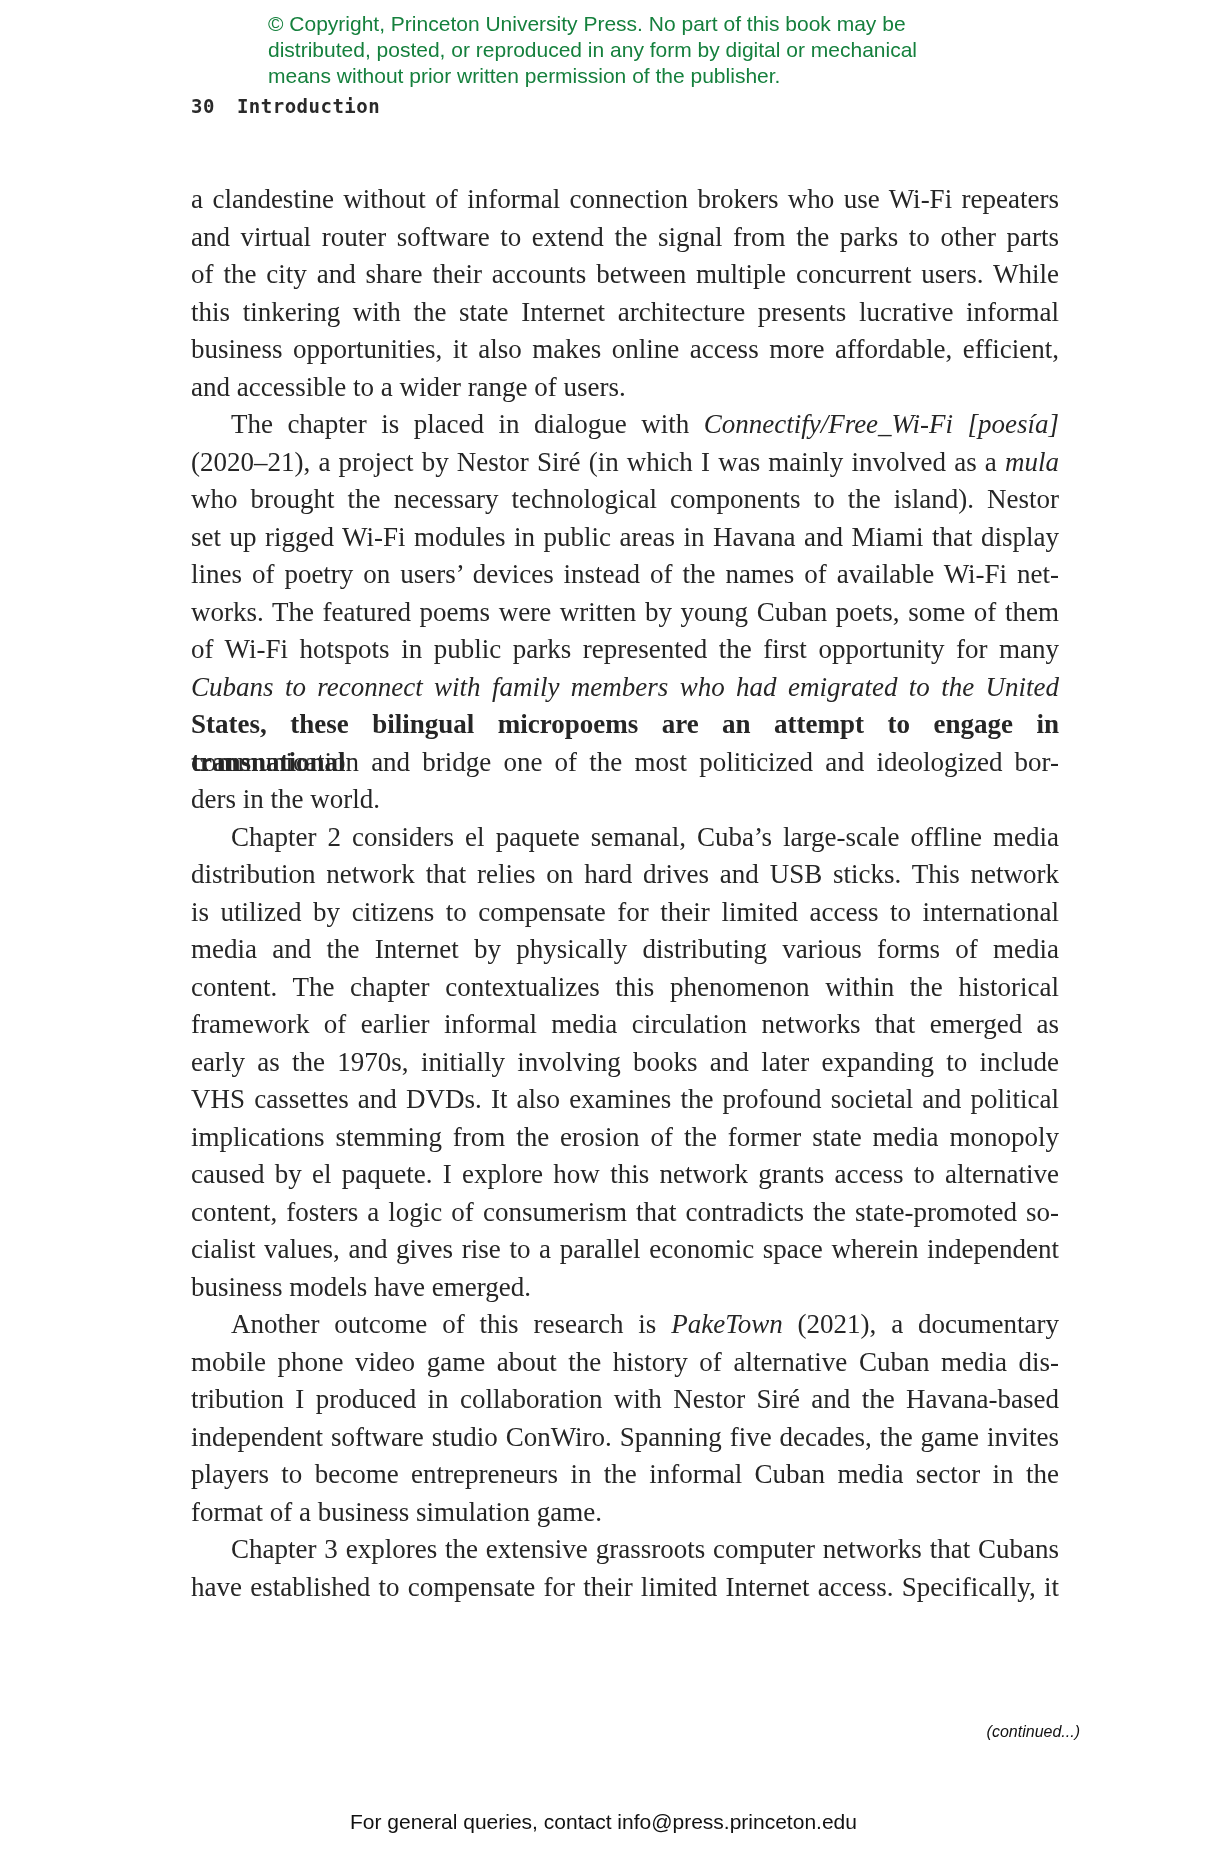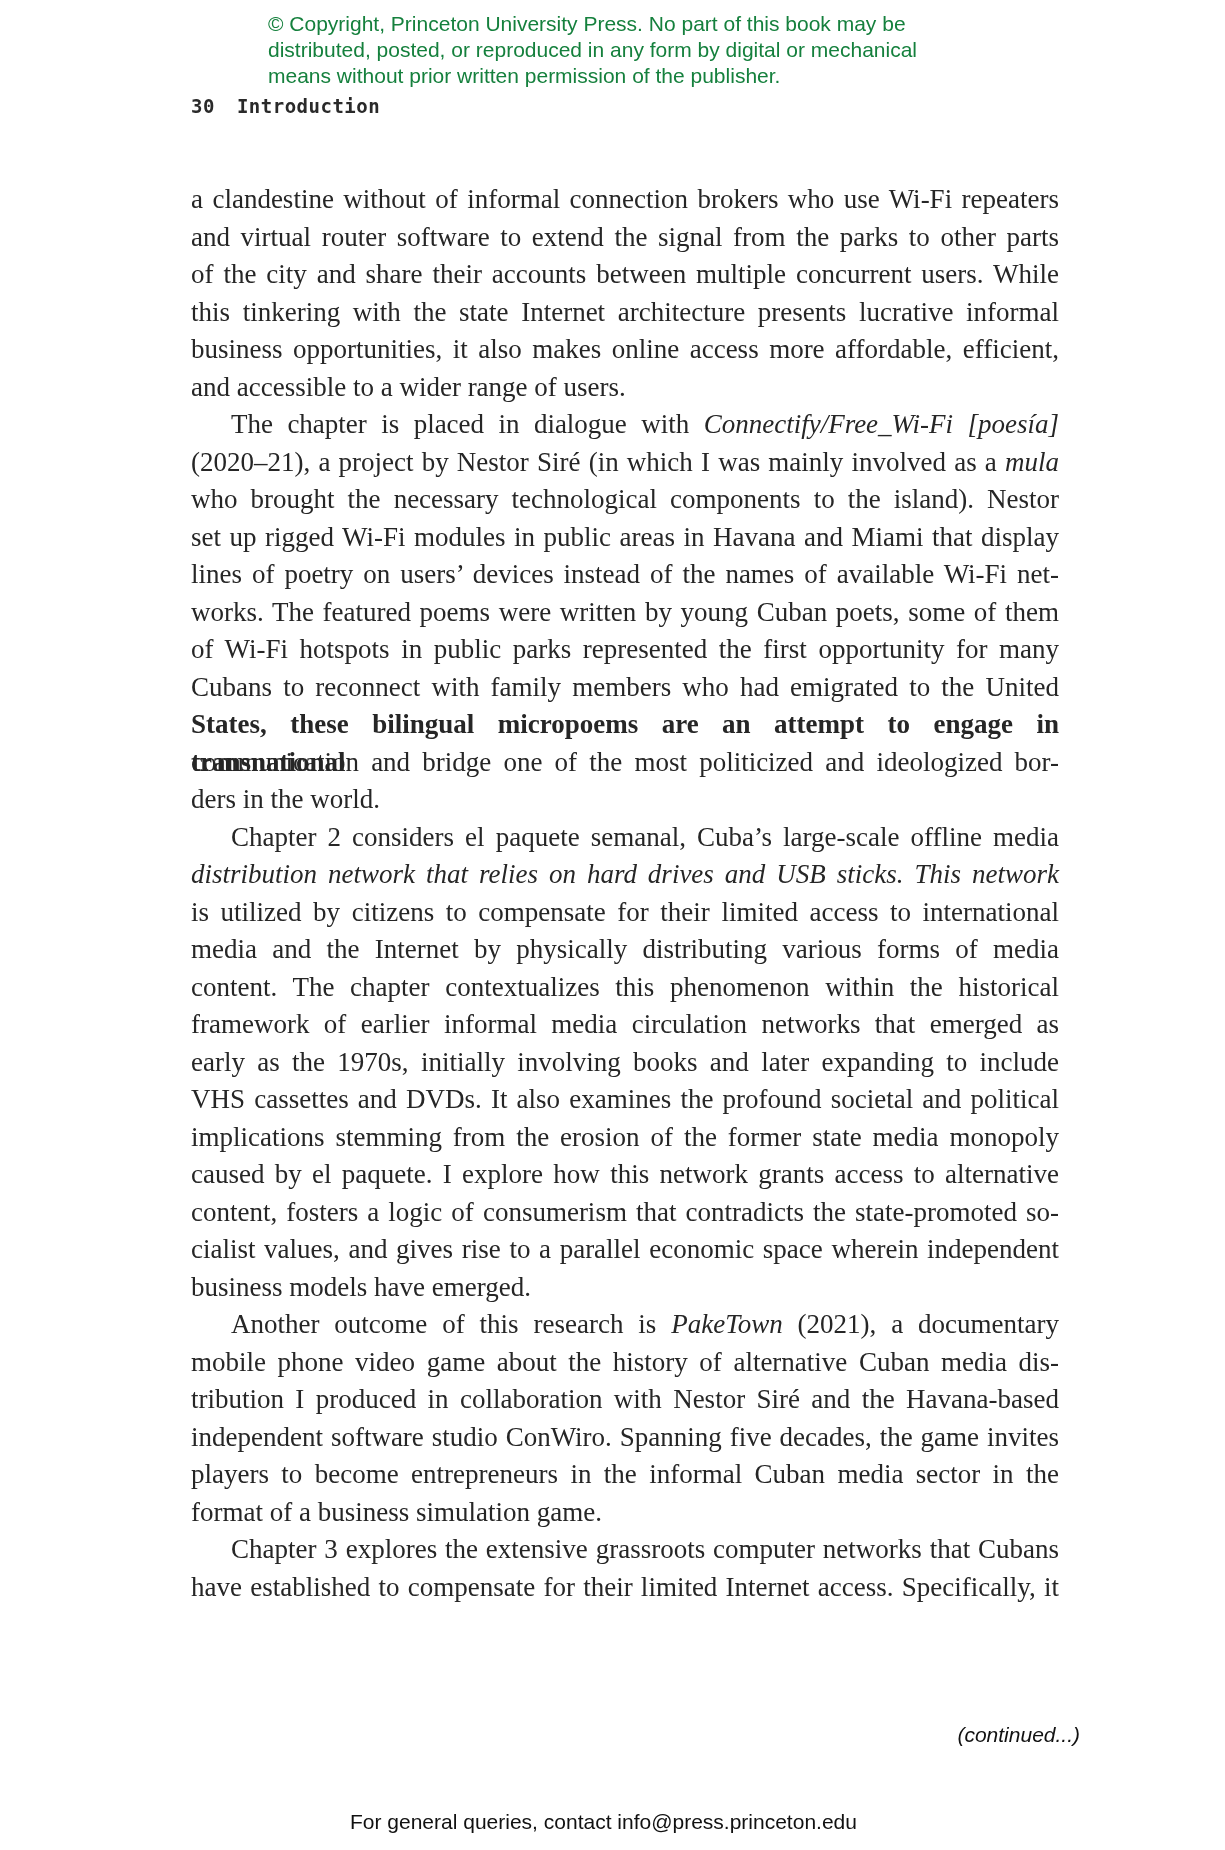--- a/index.html
+++ b/index.html
@@ -20,21 +20,21 @@
     position: absolute; left: 191px; top: 181px; width: 868px;
     font-family: "Liberation Serif", serif; font-size: 27px; line-height: 37.5px;
     color: #262626;
   }
   .line { display: block; height: 37.5px; white-space: nowrap; text-align: justify; text-align-last: justify; }
   .line.last { text-align-last: left; }
   .line .inner { display: inline-block; width: 100%; }
   i { font-style: italic; }
   .continued {
     position: absolute; right: 145px; top: 1723px;
-    font-family: "Liberation Sans", sans-serif; font-style: italic; font-size: 21px; color: #111;
+    font-family: "Liberation Sans", sans-serif; font-style: italic; font-size: 16px; color: #111;
   }
   .footer {
     position: absolute; left: 350px; top: 1810px;
     font-family: "Liberation Sans", sans-serif; font-size: 21px; color: #111; white-space: nowrap;
   }
 </style>
 </head>
 <body>
 
 <div class="copyright">
@@ -55,28 +55,28 @@
       <div class="line last"><span class="inner" style="box-sizing: border-box; text-align: justify; text-align-last: left; white-space: normal;"><span>and accessible to a wider range of users.</span></span></div>
     </div>
     <div>
       <div class="line"><span class="inner" style="padding-left: 40px; box-sizing: border-box; text-align: justify; text-align-last: justify; white-space: normal;"><span>The chapter is placed in dialogue with </span><i>Connectify/Free_Wi-Fi [poesía]</i></span></div>
       <div class="line"><span class="inner" style="box-sizing: border-box; text-align: justify; text-align-last: justify; white-space: normal;"><span>(2020–21), a project by Nestor Siré (in which I was mainly involved as a </span><i>mula</i></span></div>
       <div class="line"><span class="inner" style="box-sizing: border-box; text-align: justify; text-align-last: justify; white-space: normal;"><span>who brought the necessary technological components to the island). Nestor</span></span></div>
       <div class="line"><span class="inner" style="box-sizing: border-box; text-align: justify; text-align-last: justify; white-space: normal;"><span>set up rigged Wi-Fi modules in public areas in Havana and Miami that display</span></span></div>
       <div class="line"><span class="inner" style="box-sizing: border-box; text-align: justify; text-align-last: justify; white-space: normal;"><span>lines of poetry on users’ devices instead of the names of available Wi-Fi net-</span></span></div>
       <div class="line"><span class="inner" style="box-sizing: border-box; text-align: justify; text-align-last: justify; white-space: normal;"><span>works. The featured poems were written by young Cuban poets, some of them</span></span></div>
       <div class="line"><span class="inner" style="box-sizing: border-box; text-align: justify; text-align-last: justify; white-space: normal;"><span>of Wi-Fi hotspots in public parks represented the first opportunity for many</span></span></div>
-      <div class="line"><span class="inner" style="box-sizing: border-box; text-align: justify; text-align-last: justify; white-space: normal;"><span>Cubans to reconnect with family members who had emigrated to the United</span></span></div>
+      <div class="line"><span class="inner" style="box-sizing: border-box; text-align: justify; text-align-last: justify; white-space: normal; font-style: italic;"><span>Cubans to reconnect with family members who had emigrated to the United</span></span></div>
       <div class="line"><span class="inner" style="box-sizing: border-box; text-align: justify; text-align-last: justify; white-space: normal; font-weight: bold;"><span>States, these bilingual micropoems are an attempt to engage in transnational</span></span></div>
       <div class="line"><span class="inner" style="box-sizing: border-box; text-align: justify; text-align-last: justify; white-space: normal;"><span>communication and bridge one of the most politicized and ideologized bor-</span></span></div>
       <div class="line last"><span class="inner" style="box-sizing: border-box; text-align: justify; text-align-last: left; white-space: normal;"><span>ders in the world.</span></span></div>
     </div>
     <div>
       <div class="line"><span class="inner" style="padding-left: 40px; box-sizing: border-box; text-align: justify; text-align-last: justify; white-space: normal;"><span>Chapter 2 considers el paquete semanal, Cuba’s large-scale offline media</span></span></div>
-      <div class="line"><span class="inner" style="box-sizing: border-box; text-align: justify; text-align-last: justify; white-space: normal; font-style: italic;"><span>distribution network that relies on hard drives and USB sticks. This network</span></span></div>
+      <div class="line"><span class="inner" style="box-sizing: border-box; text-align: justify; text-align-last: justify; white-space: normal;"><span>distribution network that relies on hard drives and USB sticks. This network</span></span></div>
       <div class="line"><span class="inner" style="box-sizing: border-box; text-align: justify; text-align-last: justify; white-space: normal;"><span>is utilized by citizens to compensate for their limited access to international</span></span></div>
       <div class="line"><span class="inner" style="box-sizing: border-box; text-align: justify; text-align-last: justify; white-space: normal;"><span>media and the Internet by physically distributing various forms of media</span></span></div>
       <div class="line"><span class="inner" style="box-sizing: border-box; text-align: justify; text-align-last: justify; white-space: normal;"><span>content. The chapter contextualizes this phenomenon within the historical</span></span></div>
       <div class="line"><span class="inner" style="box-sizing: border-box; text-align: justify; text-align-last: justify; white-space: normal;"><span>framework of earlier informal media circulation networks that emerged as</span></span></div>
       <div class="line"><span class="inner" style="box-sizing: border-box; text-align: justify; text-align-last: justify; white-space: normal;"><span>early as the 1970s, initially involving books and later expanding to include</span></span></div>
       <div class="line"><span class="inner" style="box-sizing: border-box; text-align: justify; text-align-last: justify; white-space: normal;"><span>VHS cassettes and DVDs. It also examines the profound societal and political</span></span></div>
       <div class="line"><span class="inner" style="box-sizing: border-box; text-align: justify; text-align-last: justify; white-space: normal;"><span>implications stemming from the erosion of the former state media monopoly</span></span></div>
       <div class="line"><span class="inner" style="box-sizing: border-box; text-align: justify; text-align-last: justify; white-space: normal;"><span>caused by el paquete. I explore how this network grants access to alternative</span></span></div>
       <div class="line"><span class="inner" style="box-sizing: border-box; text-align: justify; text-align-last: justify; white-space: normal;"><span>content, fosters a logic of consumerism that contradicts the state-promoted so-</span></span></div>
       <div class="line"><span class="inner" style="box-sizing: border-box; text-align: justify; text-align-last: justify; white-space: normal;"><span>cialist values, and gives rise to a parallel economic space wherein independent</span></span></div>

